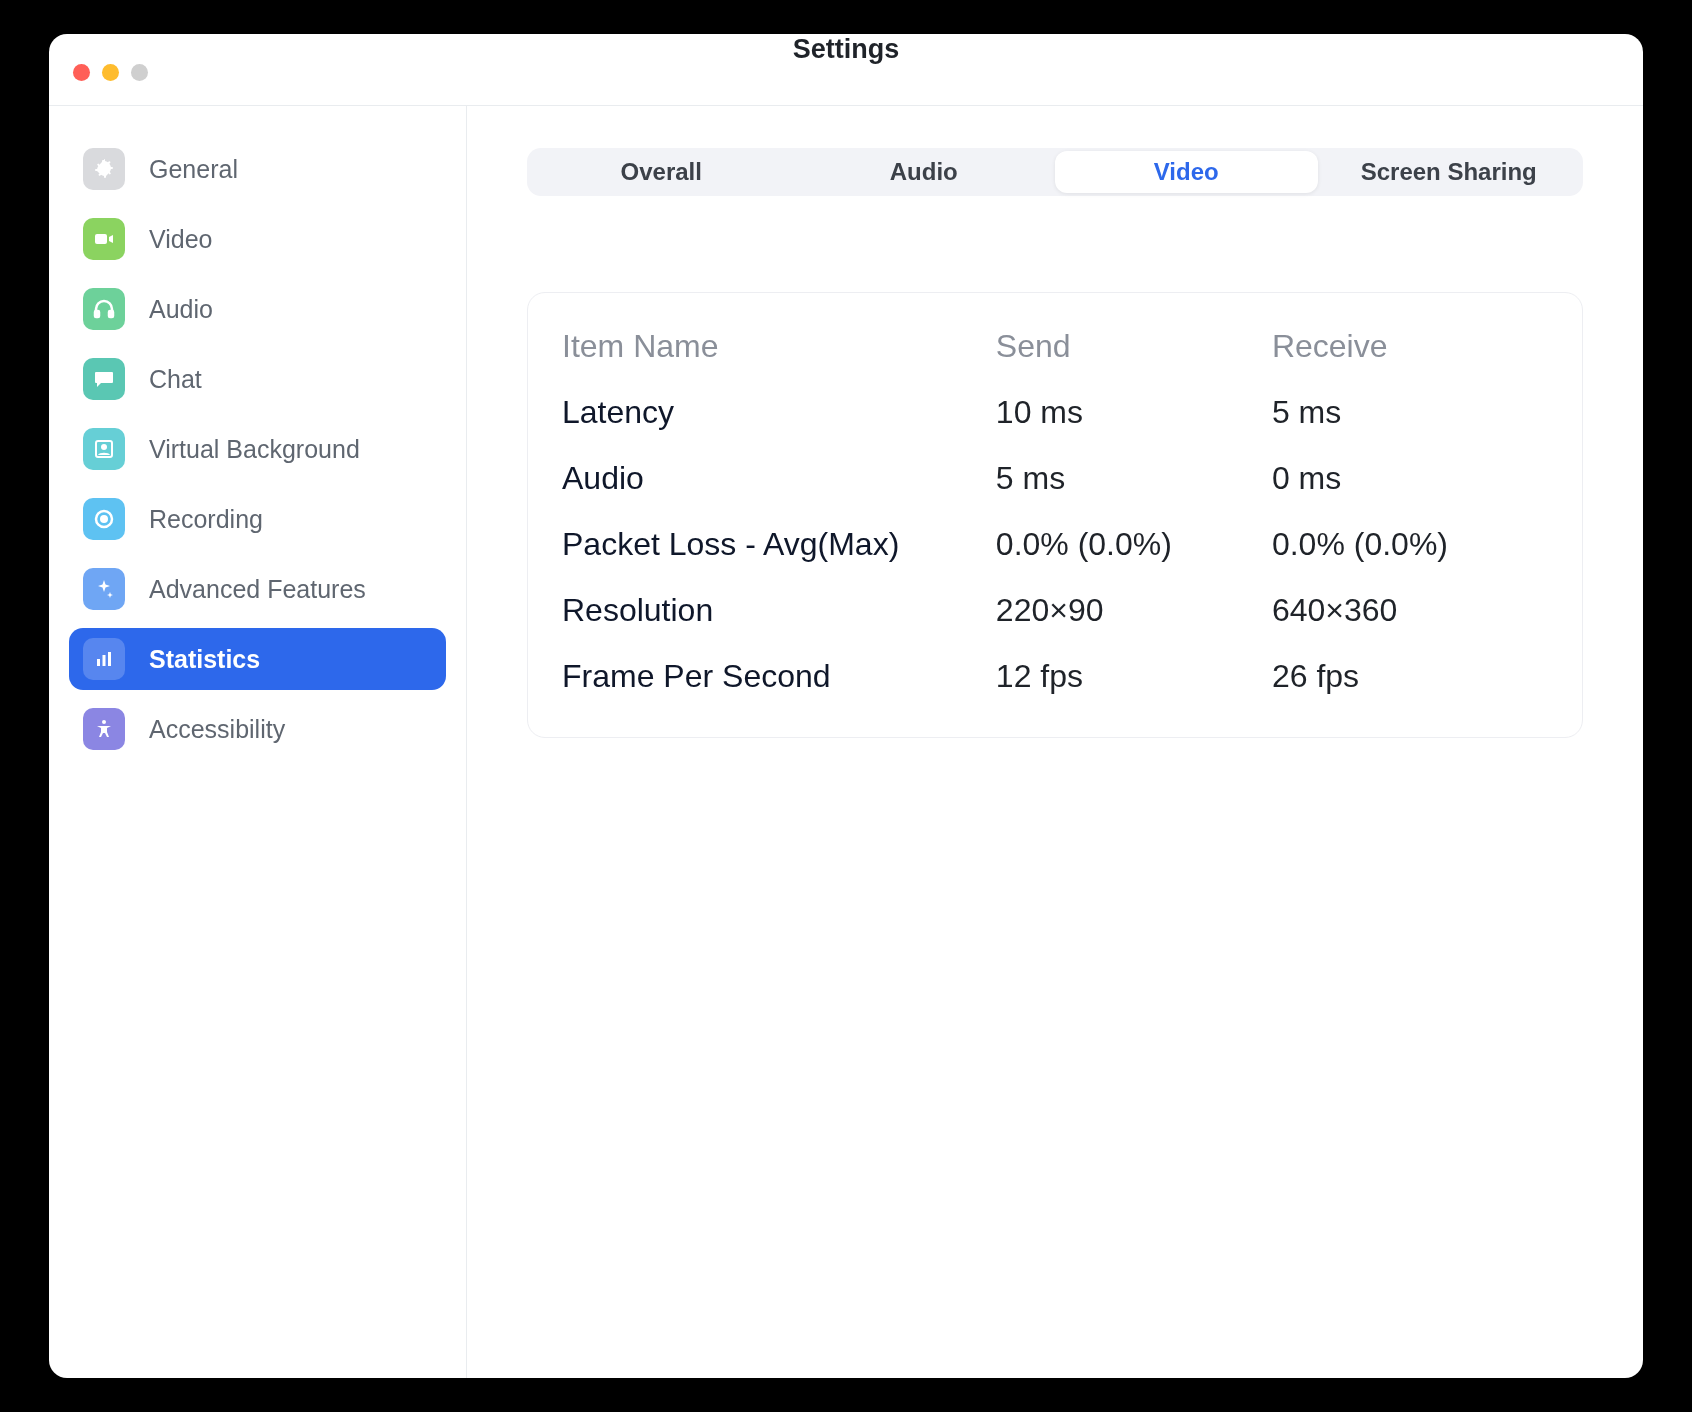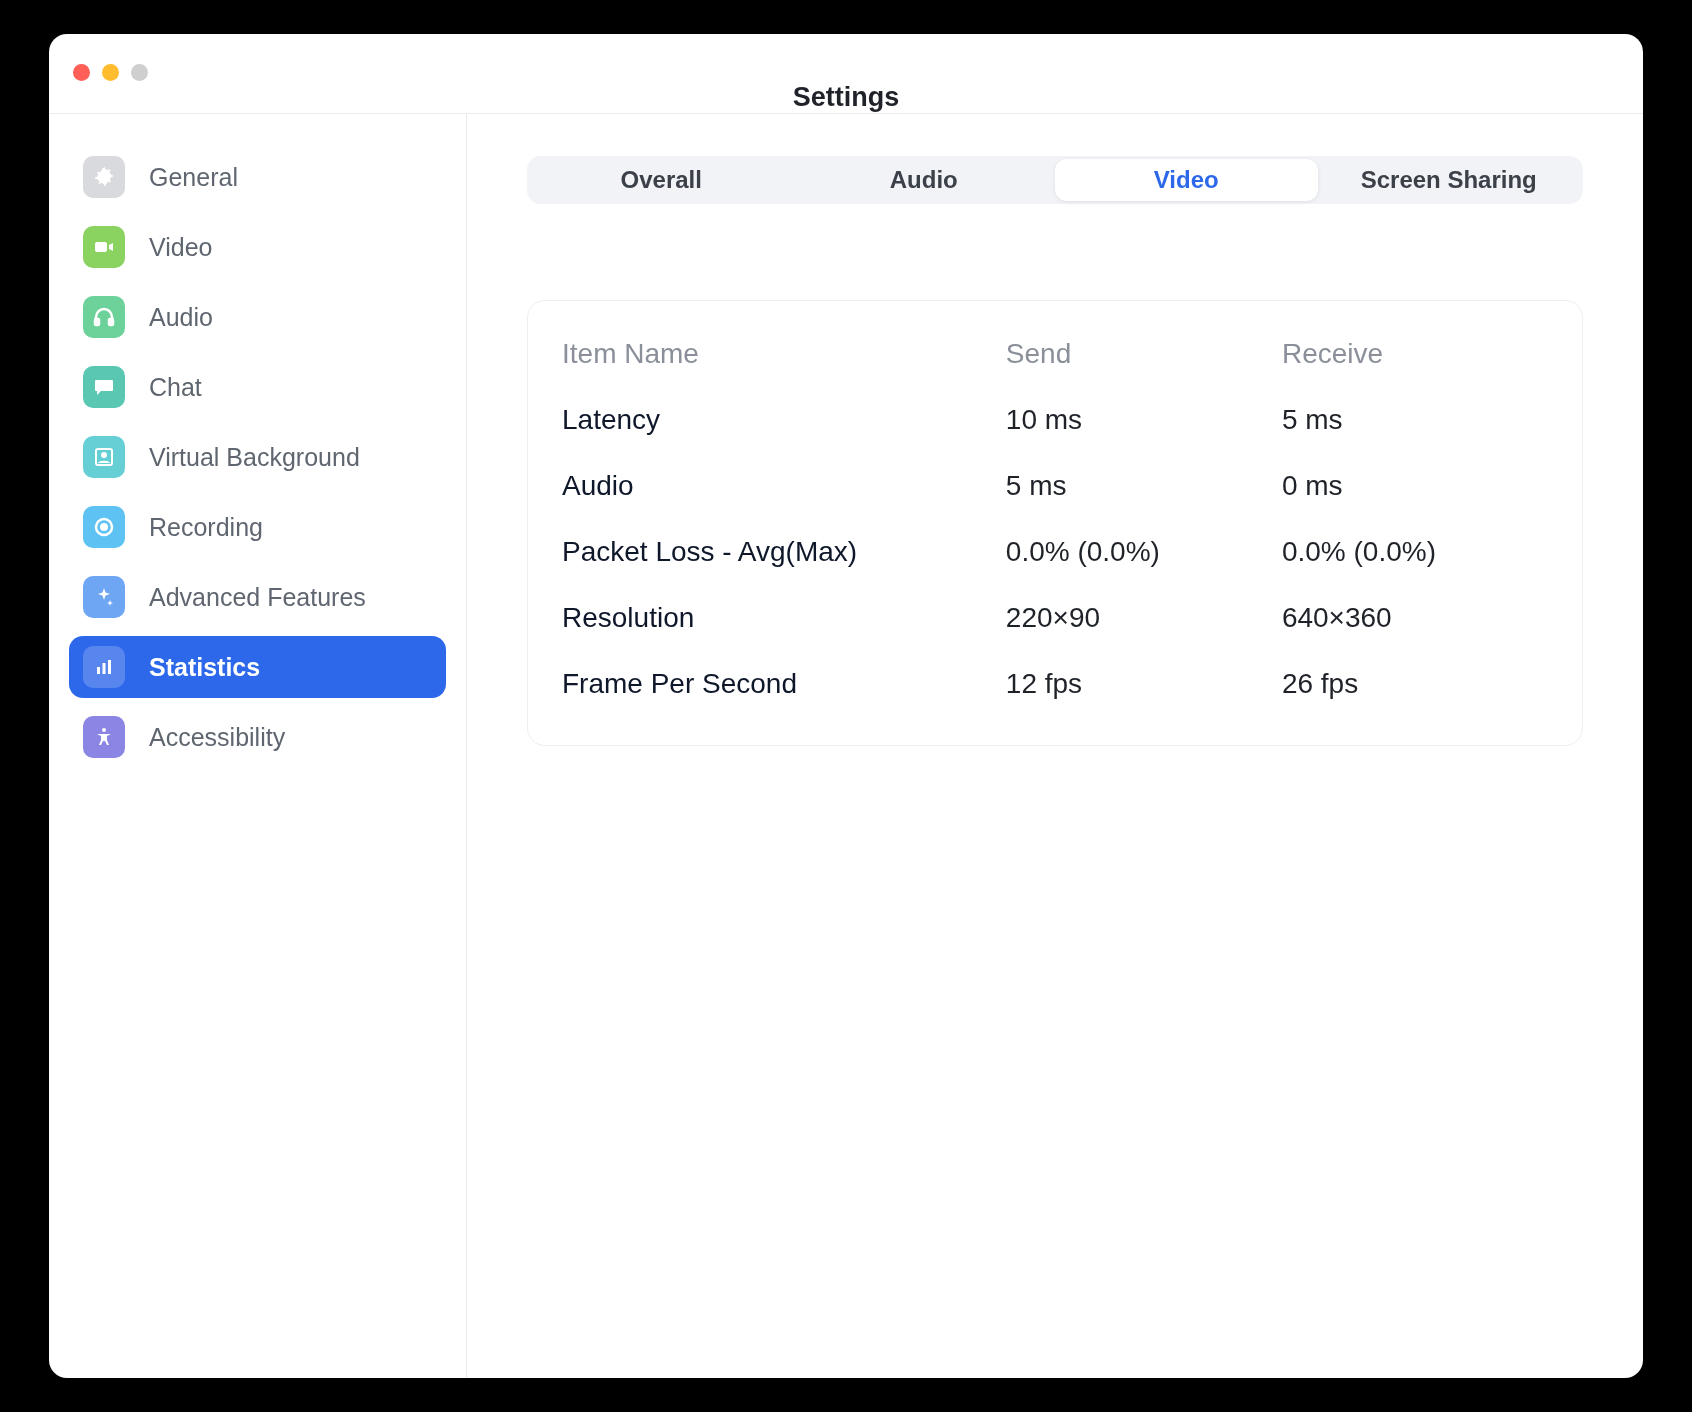--- a/index.html
+++ b/index.html
@@ -17,23 +17,23 @@
     height: 1344px;
     background: #fff;
     border-radius: 18px;
     overflow: hidden;
     display: flex;
     flex-direction: column;
     box-shadow: 0 10px 40px rgba(0,0,0,.4);
   }
   
   .titlebar {
-    height: 80px;
-    display: flex;
-    align-items: flex-end;
+    height: 72px;
+    display: flex;
+    align-items: flex-start;
     border-bottom: 1px solid #e9ecef;
     position: relative;
   }
   .traffic-lights {
     position: absolute;
     left: 24px;
     top: 30px;
     display: flex;
     gap: 12px;
   }
@@ -141,28 +141,28 @@
   .stats-card {
     margin-top: 96px;
     border: 1px solid #edeef2;
     border-radius: 18px;
     padding: 20px 34px 28px 34px;
   }
   .stats-row {
     display: flex;
     align-items: center;
     height: 66px;
-    font-size: 28px;
+    font-size: 32px;
   }
   .stats-row.header { color: #8a8f99; font-weight: 500; }
   .stats-row:not(.header) .c-name { color: #0f172a; }
   .stats-row:not(.header) .c-send,
   .stats-row:not(.header) .c-recv { color: #1f2329; font-weight: 500; }
   .c-name { flex: 0 0 44%; }
-  .c-send { flex: 0 0 28%; margin-left: 10px; }
+  .c-send { flex: 0 0 28%; }
   .c-recv { flex: 0 0 28%; }
 </style>
 </head>
 <body>
 
 <div class="window">
 
   <div class="titlebar">
     <div class="traffic-lights">
       <div class="tl tl-close"></div>

